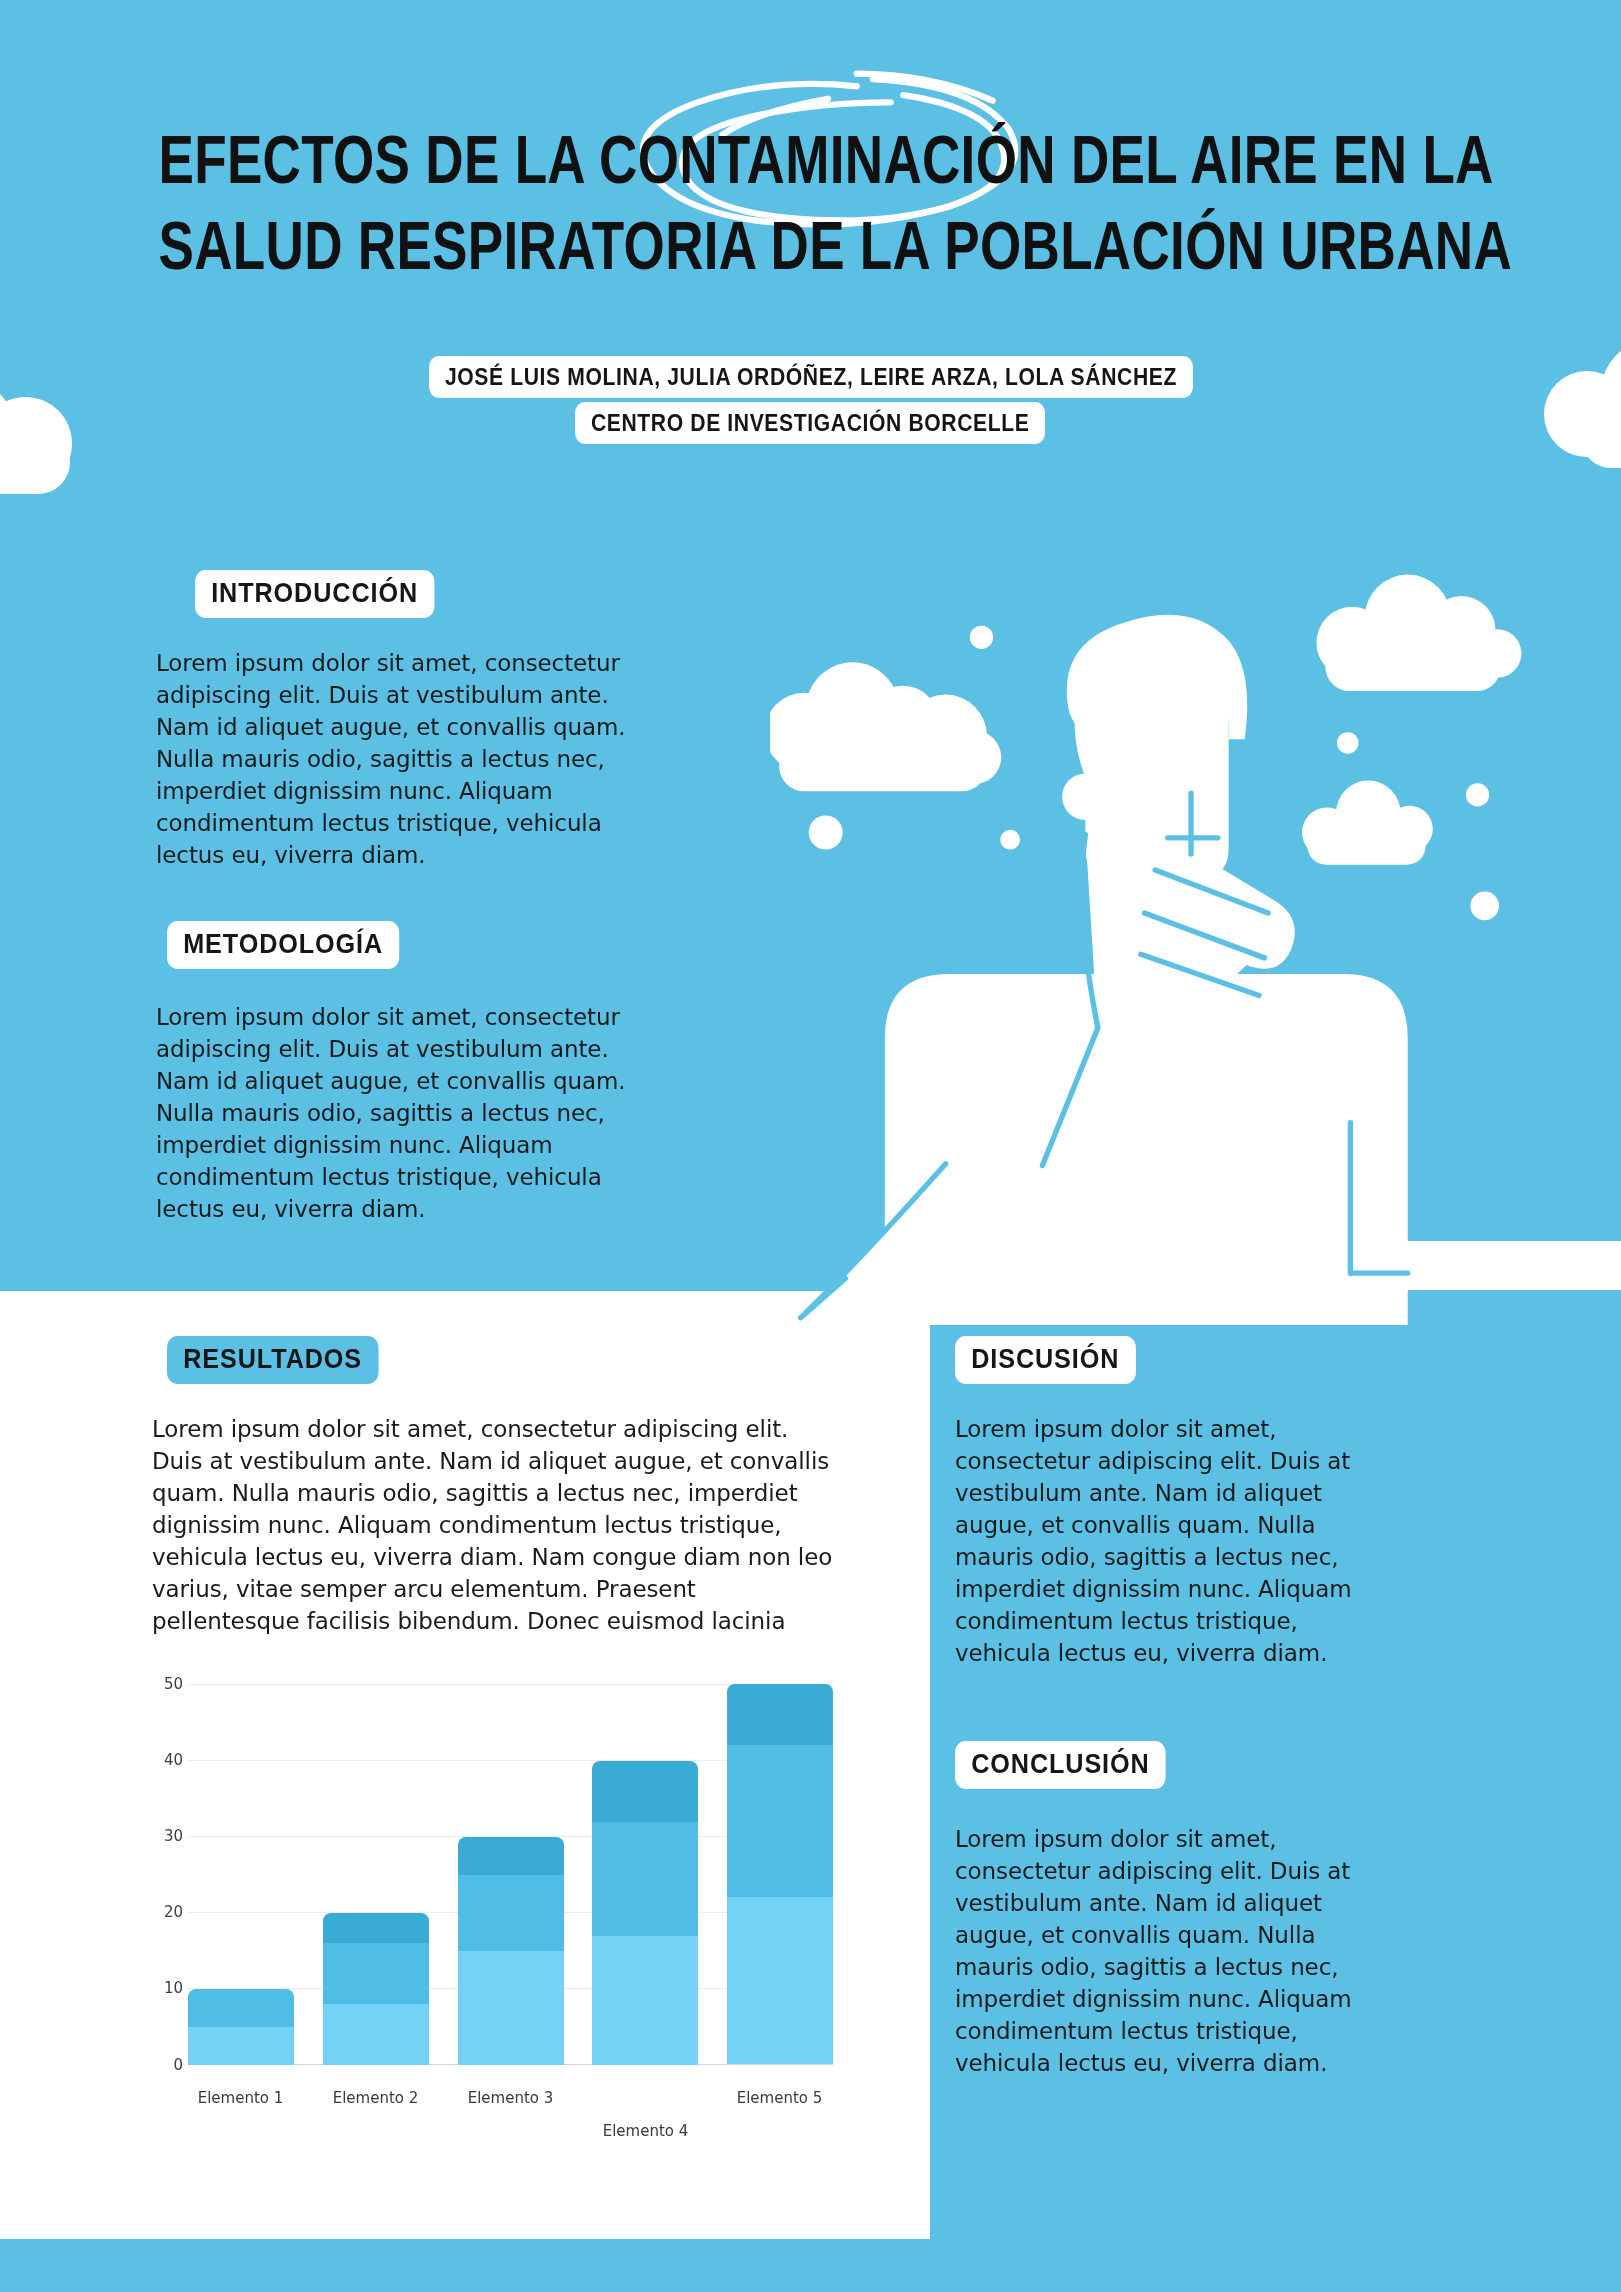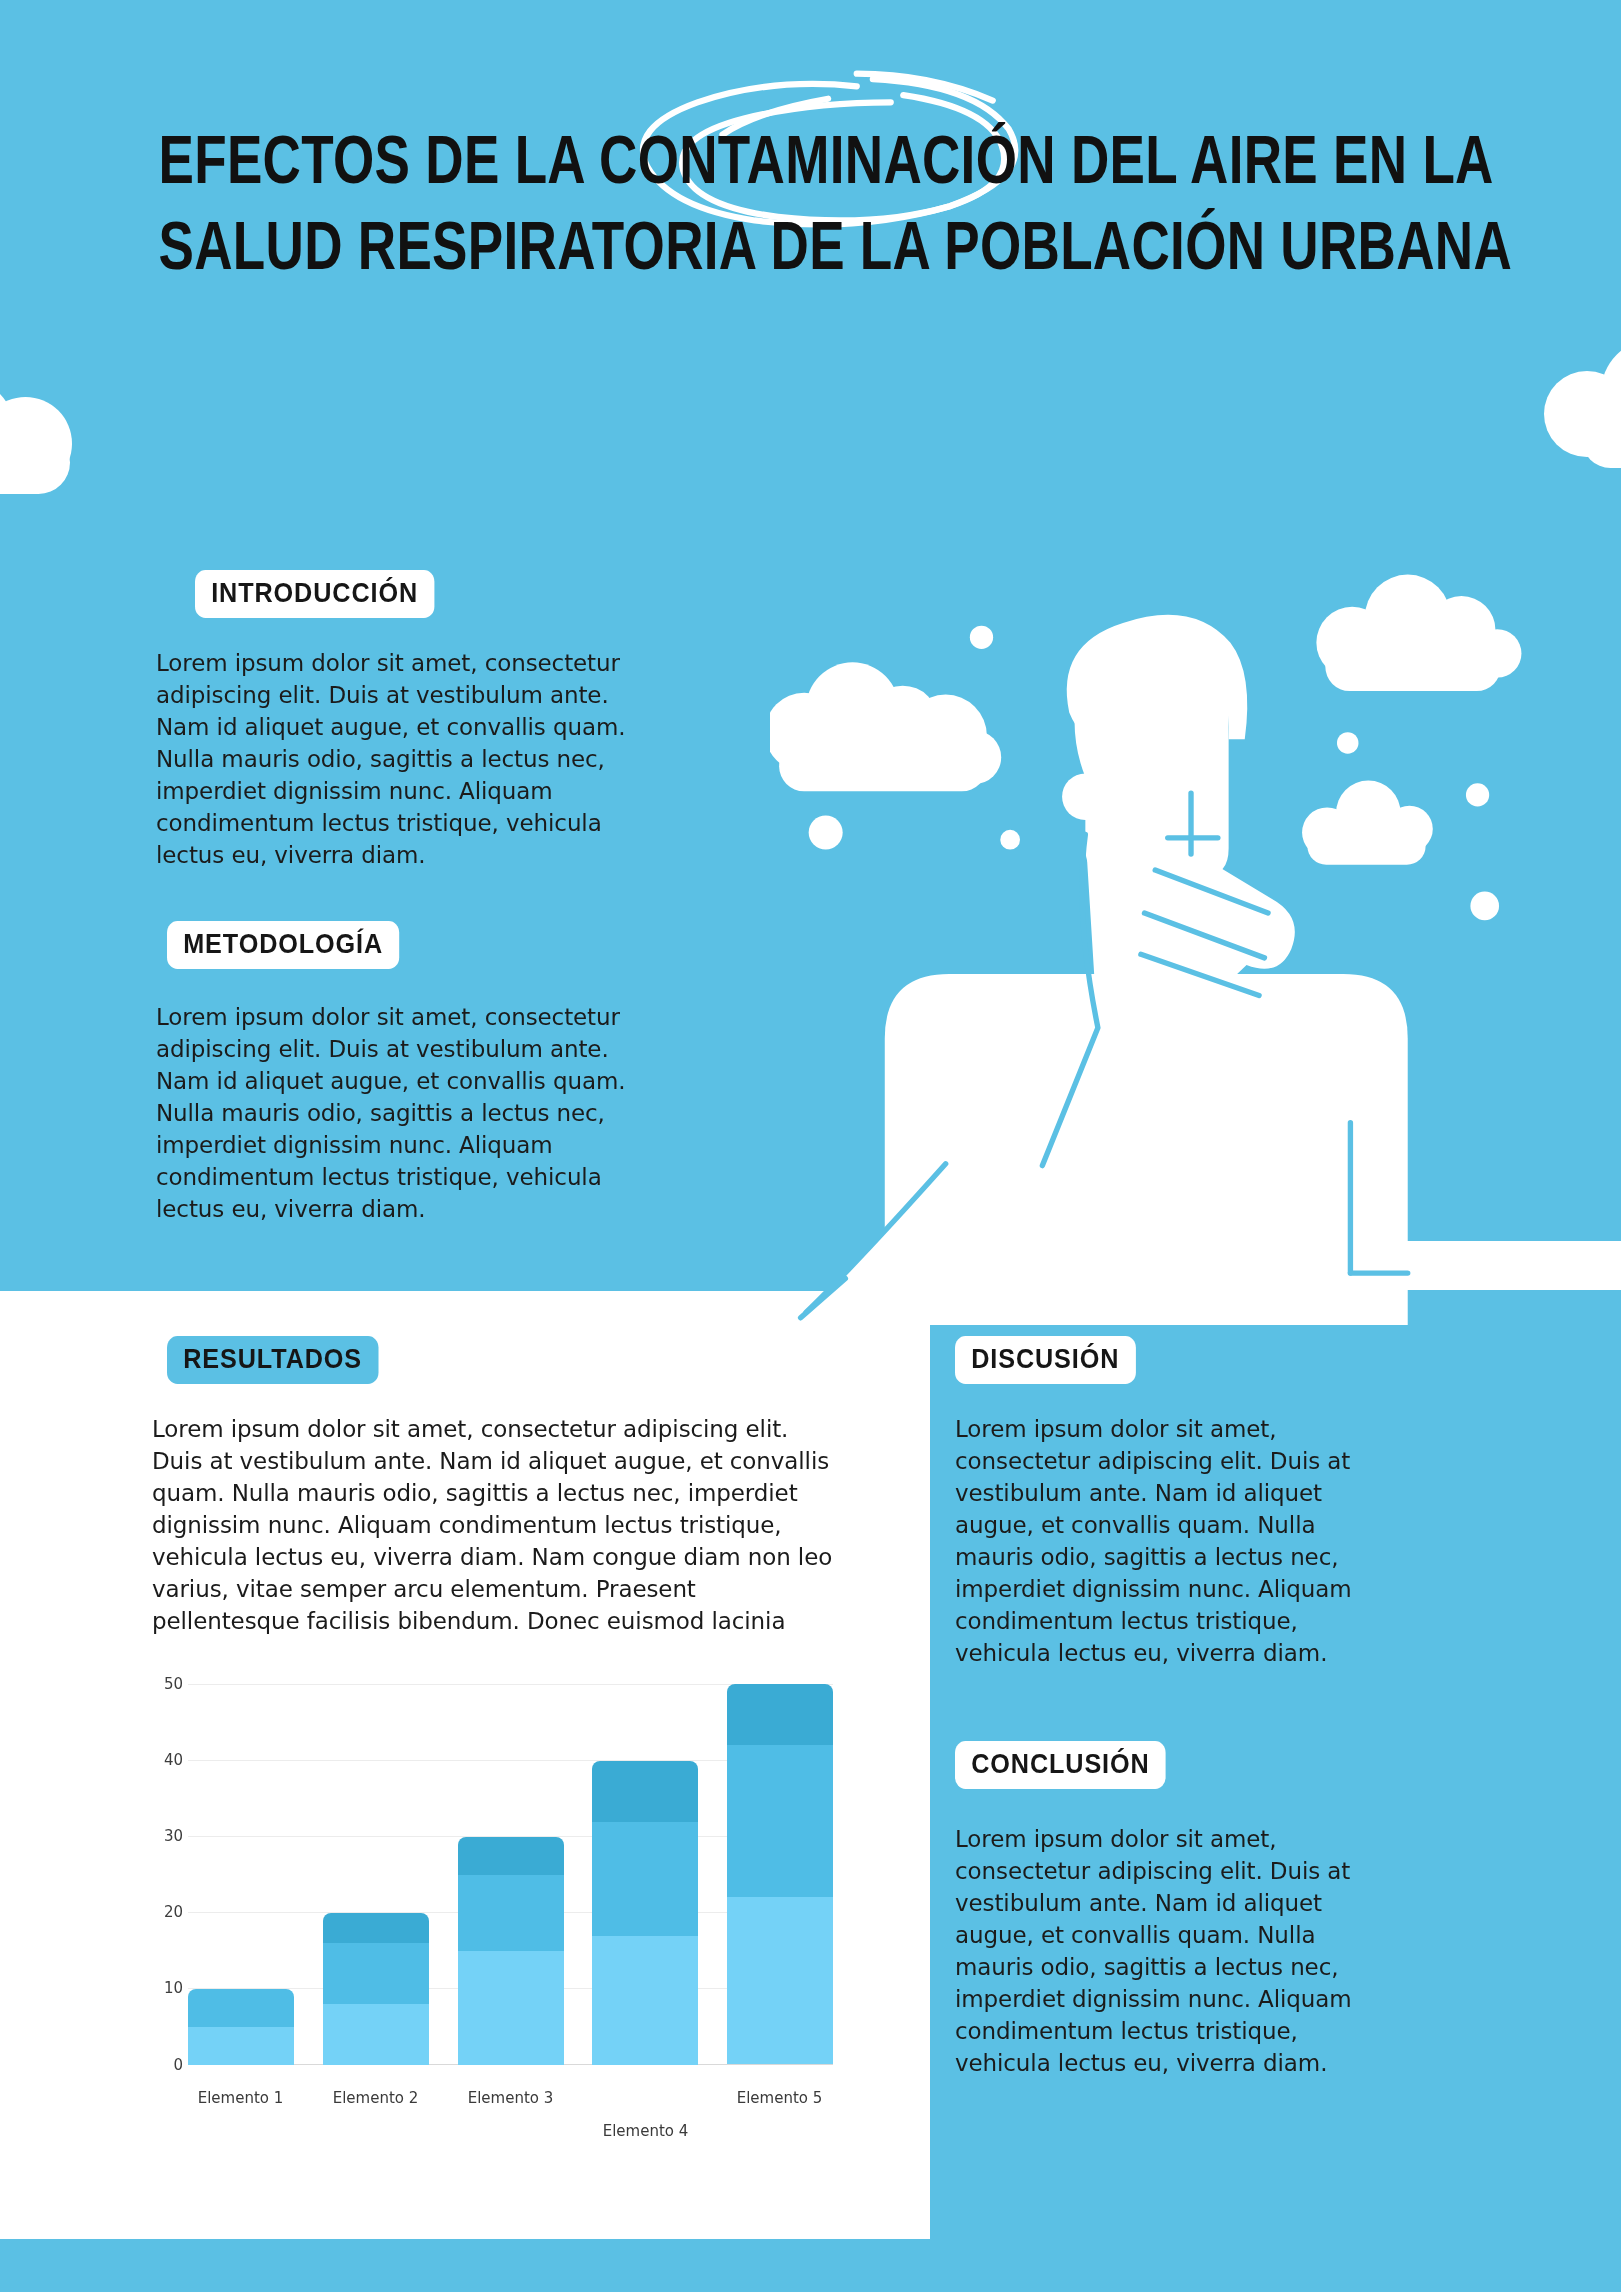--- a/index.html
+++ b/index.html
@@ -322,20 +322,22 @@
       </g>
     </svg>
   </div>
 
   <div class="title-wrap">
     <div class="title-line">EFECTOS DE LA CONTAMINACIÓN DEL AIRE EN LA</div>
     <div class="title-line">SALUD RESPIRATORIA DE LA POBLACIÓN URBANA</div>
   </div>
 
   <div class="author-wrap">
+    <div><span class="author-line">JOSÉ LUIS MOLINA, JULIA ORDÓÑEZ, LEIRE ARZA, LOLA SÁNCHEZ</span></div>
+    <div><span class="author-line second">CENTRO DE INVESTIGACIÓN BORCELLE</span></div>
   </div>
 
   <div class="sec-intro">
     <span class="pill on-blue">INTRODUCCIÓN</span>
   </div>
   <div class="intro-body body-text">Lorem ipsum dolor sit amet, consectetur adipiscing elit. Duis at vestibulum ante. Nam id aliquet augue, et convallis quam. Nulla mauris odio, sagittis a lectus nec, imperdiet dignissim nunc. Aliquam condimentum lectus tristique, vehicula lectus eu, viverra diam.</div>
 
   <div class="sec-metodo">
     <span class="pill on-blue">METODOLOGÍA</span>
   </div>

